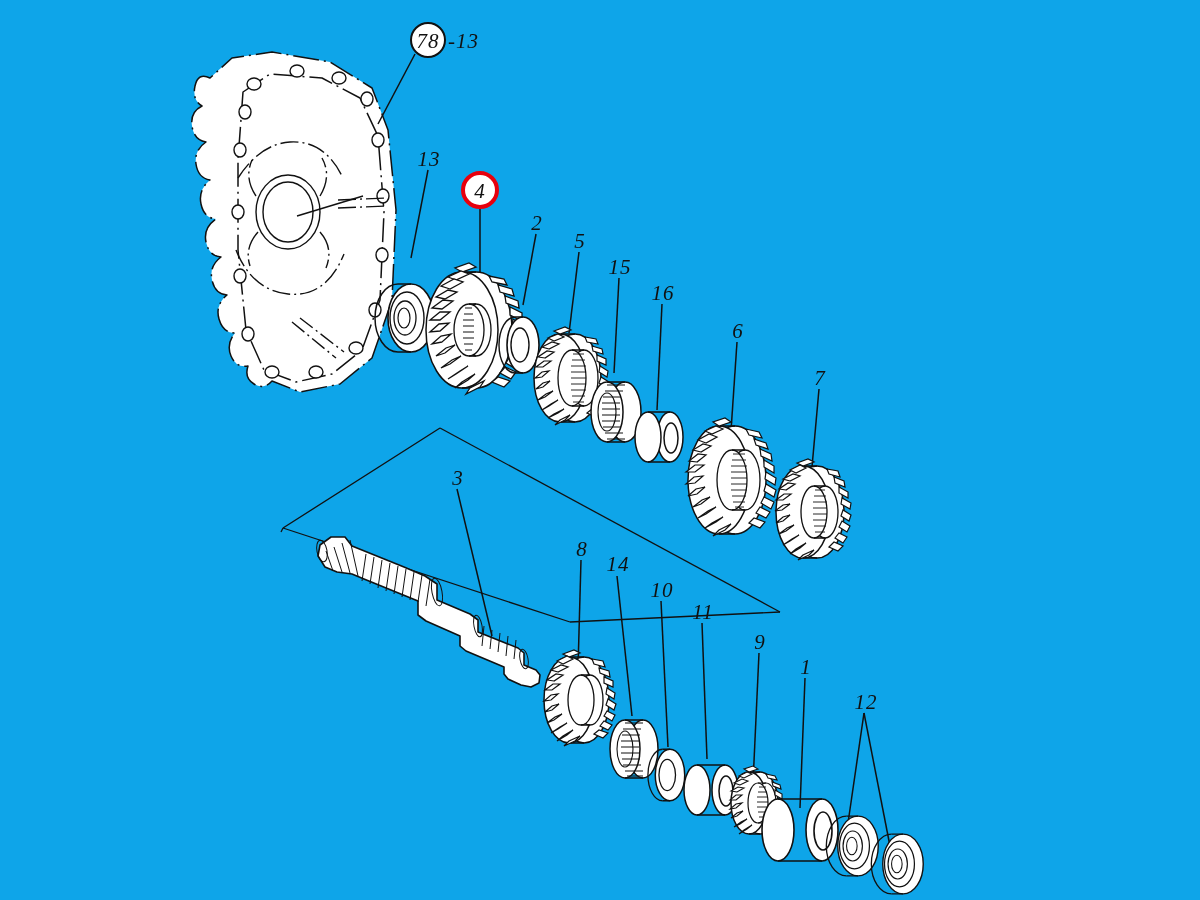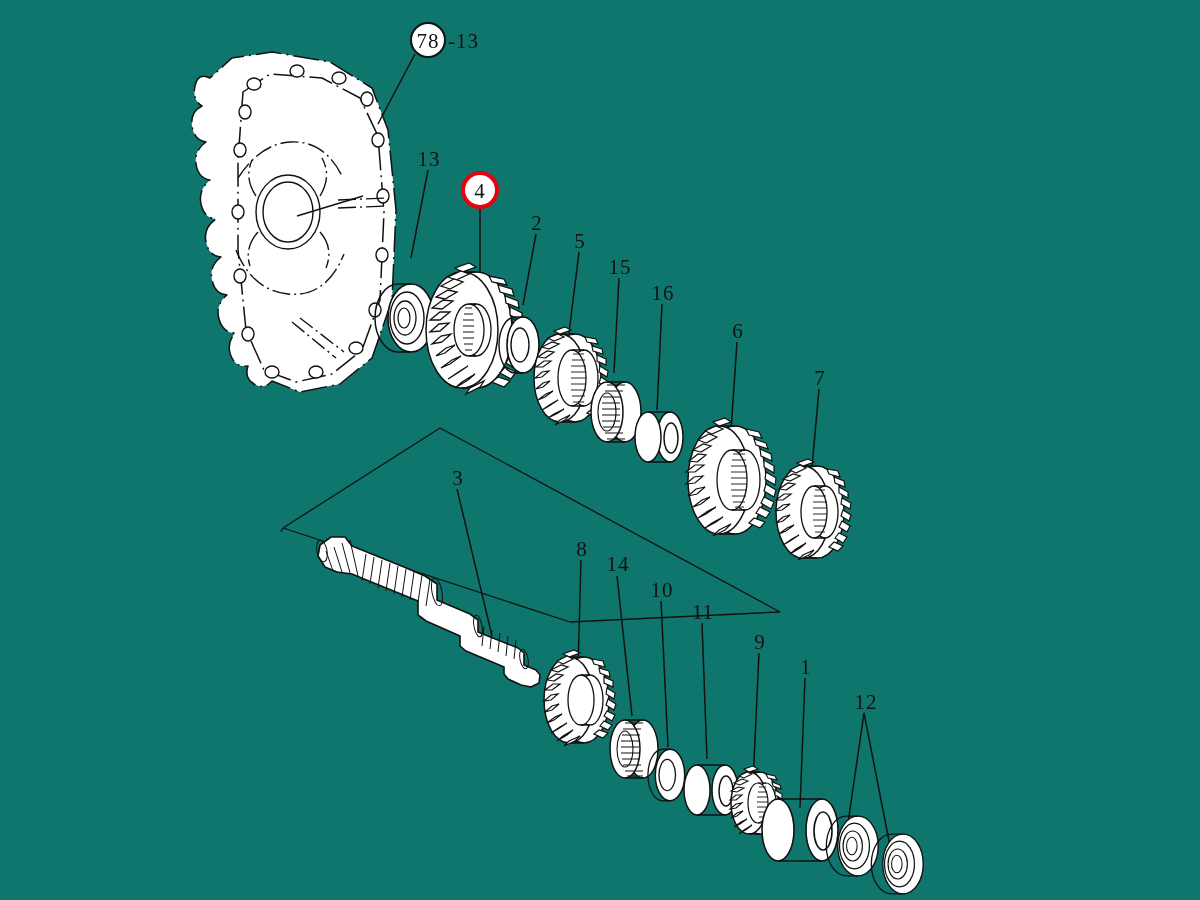--- a/index.html
+++ b/index.html
@@ -1,18 +1,18 @@
 <!DOCTYPE html>
 <html><head>
 <meta charset="utf-8">
 <style>
   html,body{margin:0;padding:0;background:#ffffff;}
   body{width:1200px;height:900px;overflow:hidden;
        font-family:"Liberation Serif", serif;}
-  #stage{position:relative;width:1200px;height:900px;background:#0f766e;}
+  #stage{position:relative;width:1200px;height:900px;background:#0ea5e9;font-style:italic;}
   svg{display:block;}
   .lbl{font-family:"Liberation Serif", serif;font-size:21px;fill:#111;
        letter-spacing:1px;}
 </style>
 </head>
 <body>
 
 <div id="stage">
 <svg width="1200" height="900" viewBox="0 0 1200 900">
 

